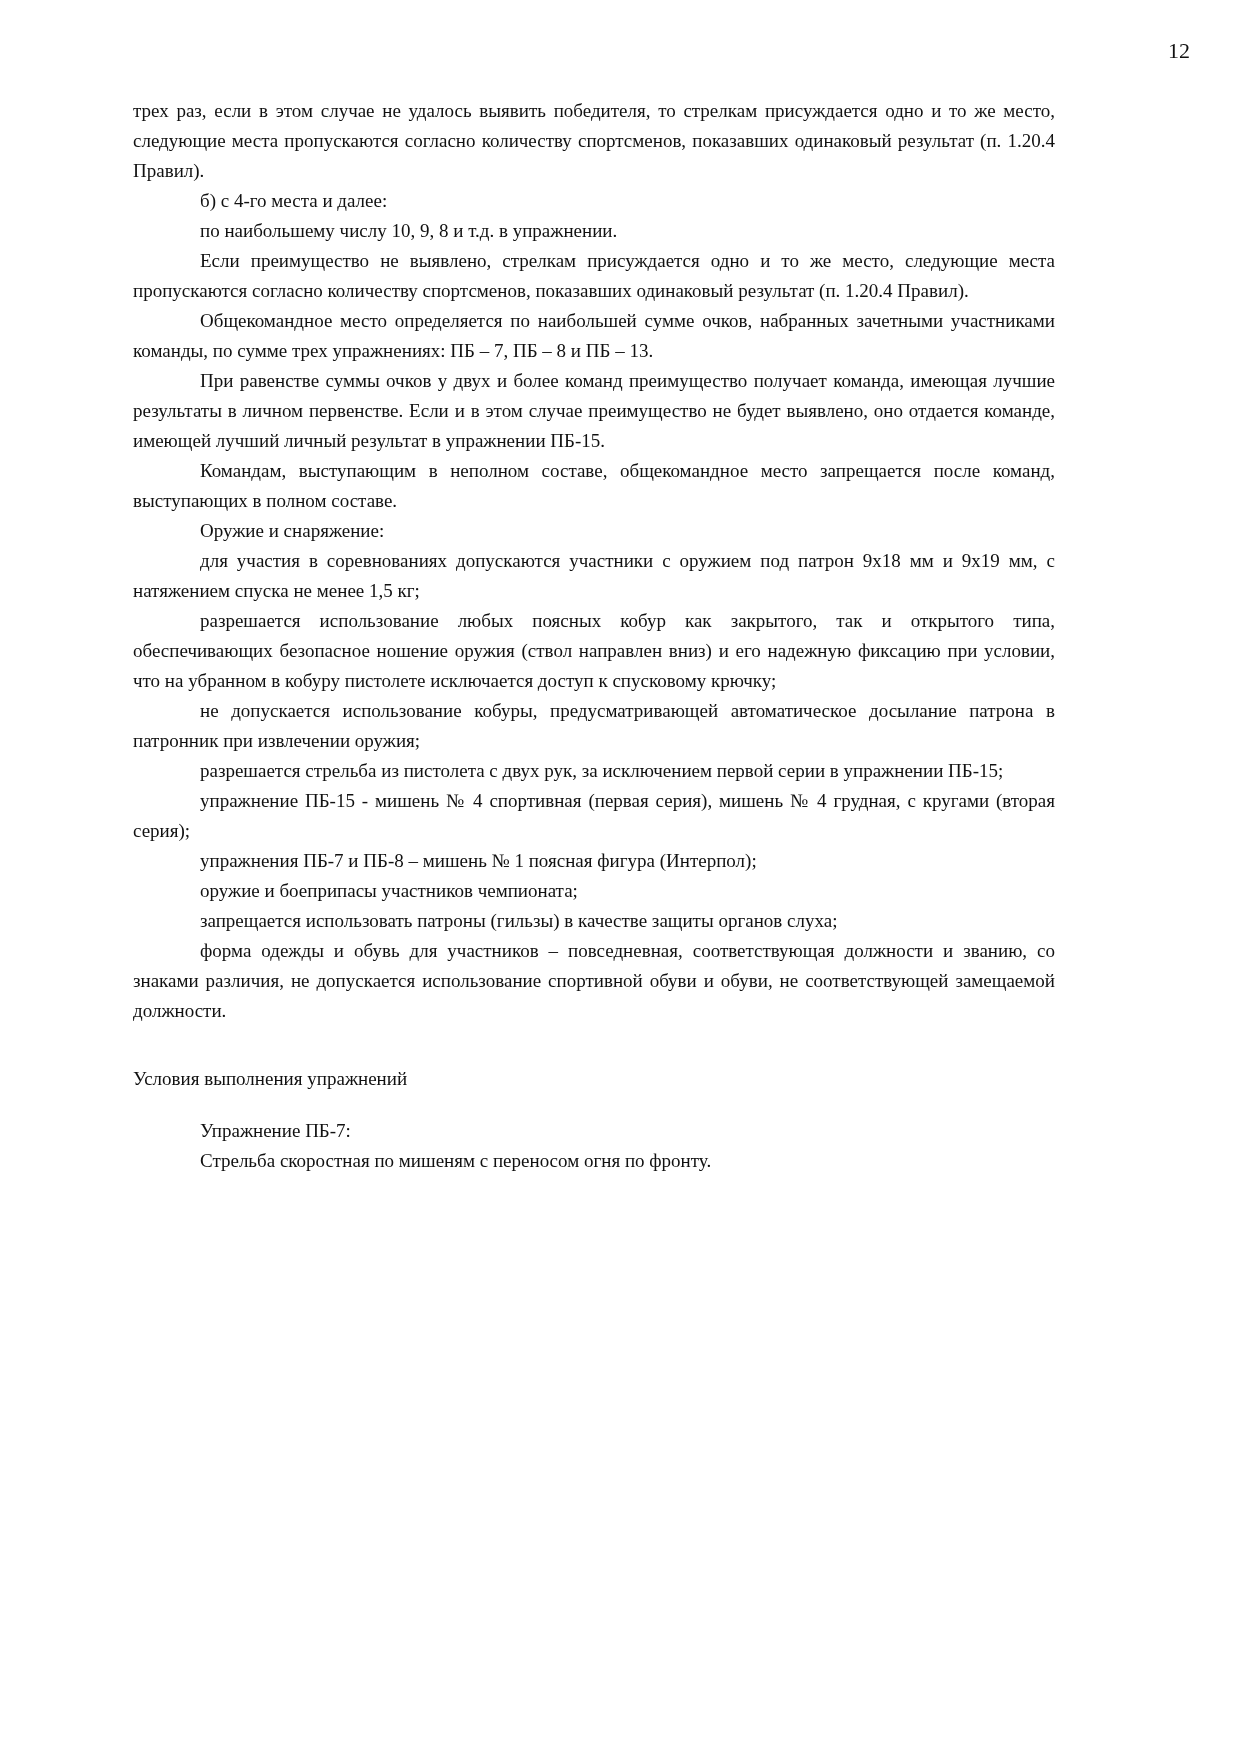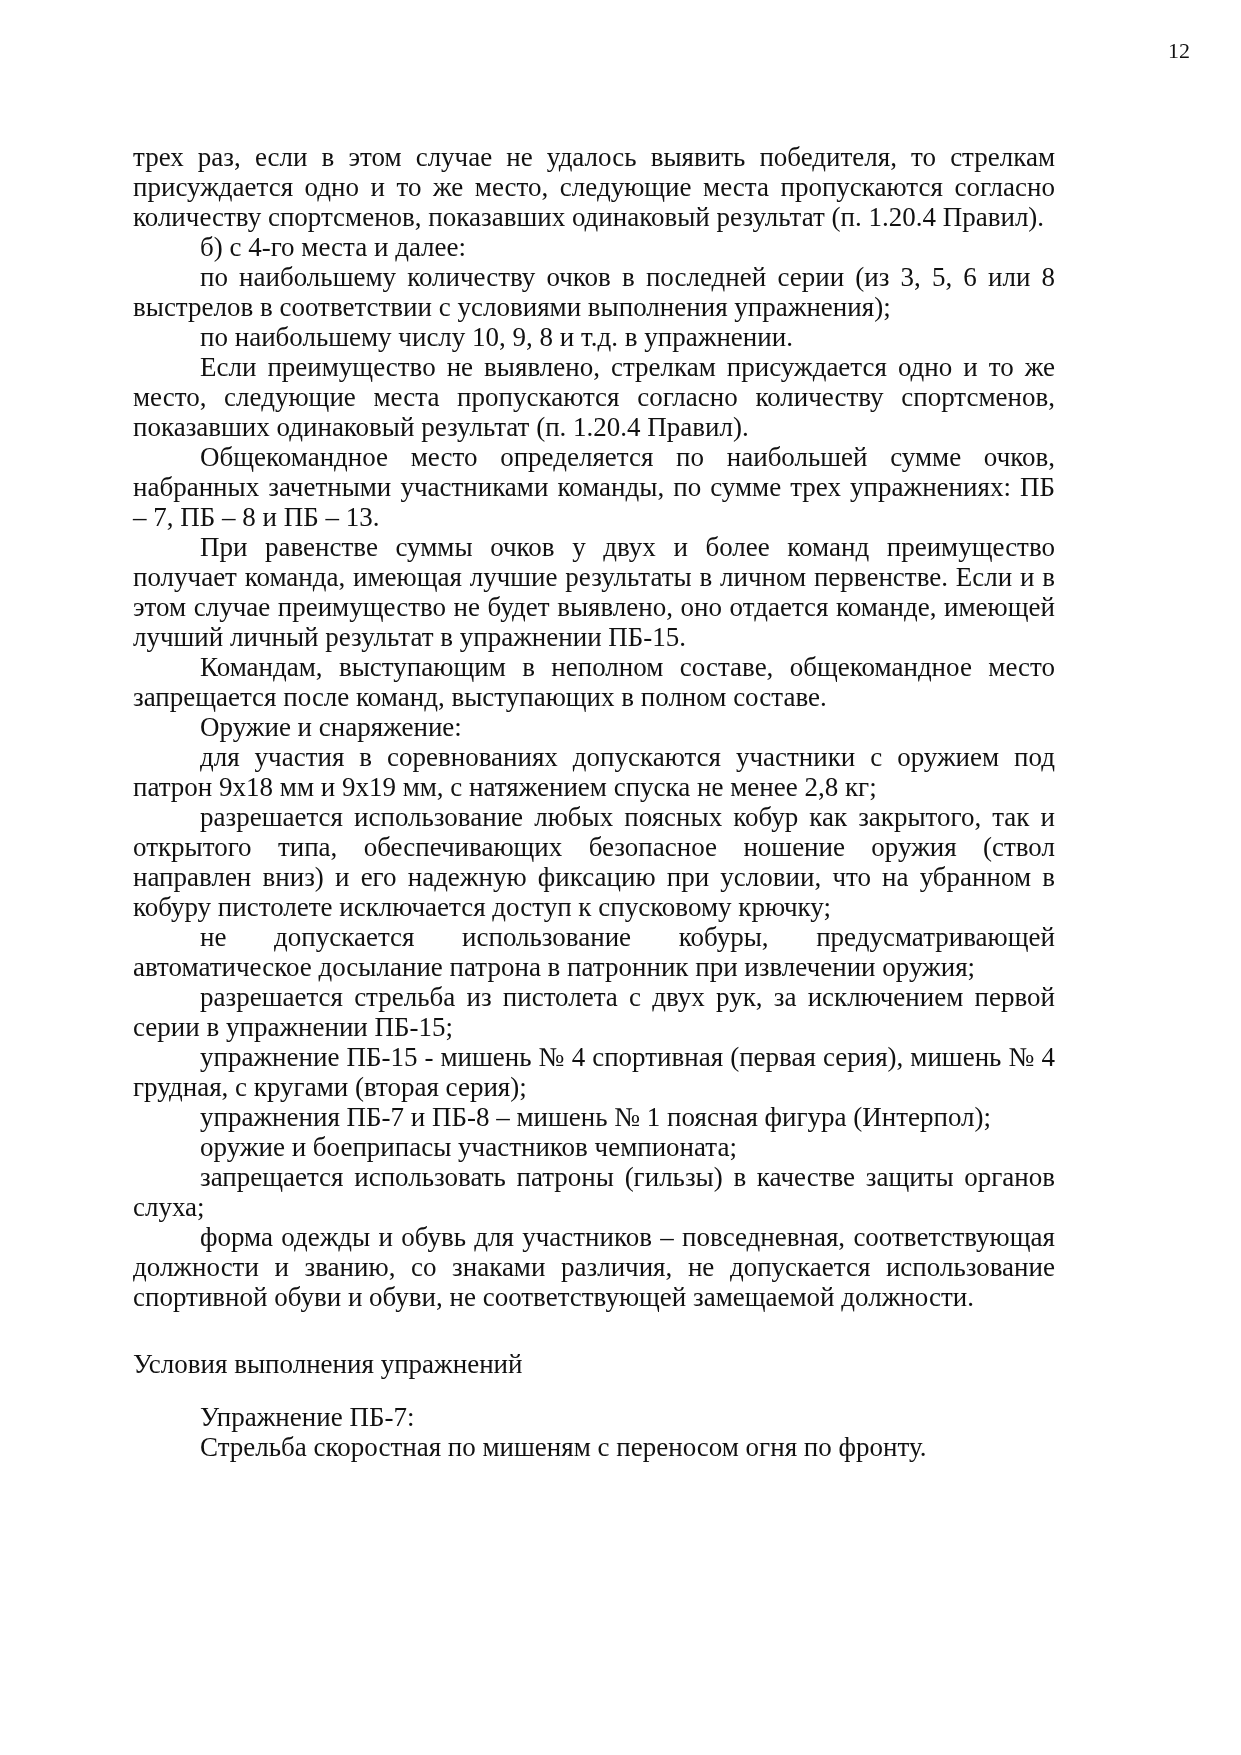--- a/index.html
+++ b/index.html
@@ -21,23 +21,22 @@
     left: 0;
     width: 1190px;
     text-align: right;
     font-size: 22px;
   }
   .content {
     position: absolute;
     top: 96px;
     left: 133px;
     width: 922px;
-    font-size: 27px;
+    font-size: 19px;
     line-height: 30px;
-    margin-top: 46px;
   }
   .content p {
     margin: 0;
     text-align: justify;
     text-align-last: left;
   }
   .content p.indent {
     text-indent: 67px;
   }
   .section-title {
@@ -59,28 +58,27 @@
 </style>
 </head>
 <body>
 
 <div>
   <div class="page-number">12</div>
 
   <div class="content">
     <p>трех раз, если в этом случае не удалось выявить победителя, то стрелкам присуждается одно и то же место, следующие места пропускаются согласно количеству спортсменов, показавших одинаковый результат (п. 1.20.4 Правил).</p>
     <p class="indent">б) с 4-го места и далее:</p>
-    <p class="indent">по наибольшему количеству очков в последней серии (из 3, 5, 6 или 8 выстрелов в соответствии с условиями выполнения упражнения);</p>
     <p class="indent">по наибольшему числу 10, 9, 8 и т.д. в упражнении.</p>
     <p class="indent">Если преимущество не выявлено, стрелкам присуждается одно и то же место, следующие места пропускаются согласно количеству спортсменов, показавших одинаковый результат (п. 1.20.4 Правил).</p>
     <p class="indent">Общекомандное место определяется по наибольшей сумме очков, набранных зачетными участниками команды, по сумме трех упражнениях: ПБ – 7, ПБ – 8 и ПБ – 13.</p>
     <p class="indent">При равенстве суммы очков у двух и более команд преимущество получает команда, имеющая лучшие результаты в личном первенстве. Если и в этом случае преимущество не будет выявлено, оно отдается команде, имеющей лучший личный результат в упражнении ПБ-15.</p>
     <p class="indent">Командам, выступающим в неполном составе, общекомандное место запрещается после команд, выступающих в полном составе.</p>
     <p class="indent">Оружие и снаряжение:</p>
-    <p class="indent">для участия в соревнованиях допускаются участники с оружием под патрон 9х18 мм и 9х19 мм, с натяжением спуска не менее 2,8 кг;</p>
+    <p class="indent">для участия в соревнованиях допускаются участники с оружием под патрон 9х18 мм и 9х19 мм, с натяжением спуска не менее 1,5 кг;</p>
     <p class="indent">разрешается использование любых поясных кобур как закрытого, так и открытого типа, обеспечивающих безопасное ношение оружия (ствол направлен вниз) и его надежную фиксацию при условии, что на убранном в кобуру пистолете исключается доступ к спусковому крючку;</p>
     <p class="indent">не допускается использование кобуры, предусматривающей автоматическое досылание патрона в патронник при извлечении оружия;</p>
     <p class="indent">разрешается стрельба из пистолета с двух рук, за исключением первой серии в упражнении ПБ-15;</p>
     <p class="indent">упражнение ПБ-15 - мишень № 4 спортивная (первая серия), мишень № 4 грудная, с кругами (вторая серия);</p>
     <p class="indent">упражнения ПБ-7 и ПБ-8 – мишень № 1 поясная фигура (Интерпол);</p>
     <p class="indent">оружие и боеприпасы участников чемпионата;</p>
     <p class="indent">запрещается использовать патроны (гильзы) в качестве защиты органов слуха;</p>
     <p class="indent">форма одежды и обувь для участников – повседневная, соответствующая должности и званию, со знаками различия, не допускается использование спортивной обуви и обуви, не соответствующей замещаемой должности.</p>
 
     <p class="section-title">Условия выполнения упражнений</p>

